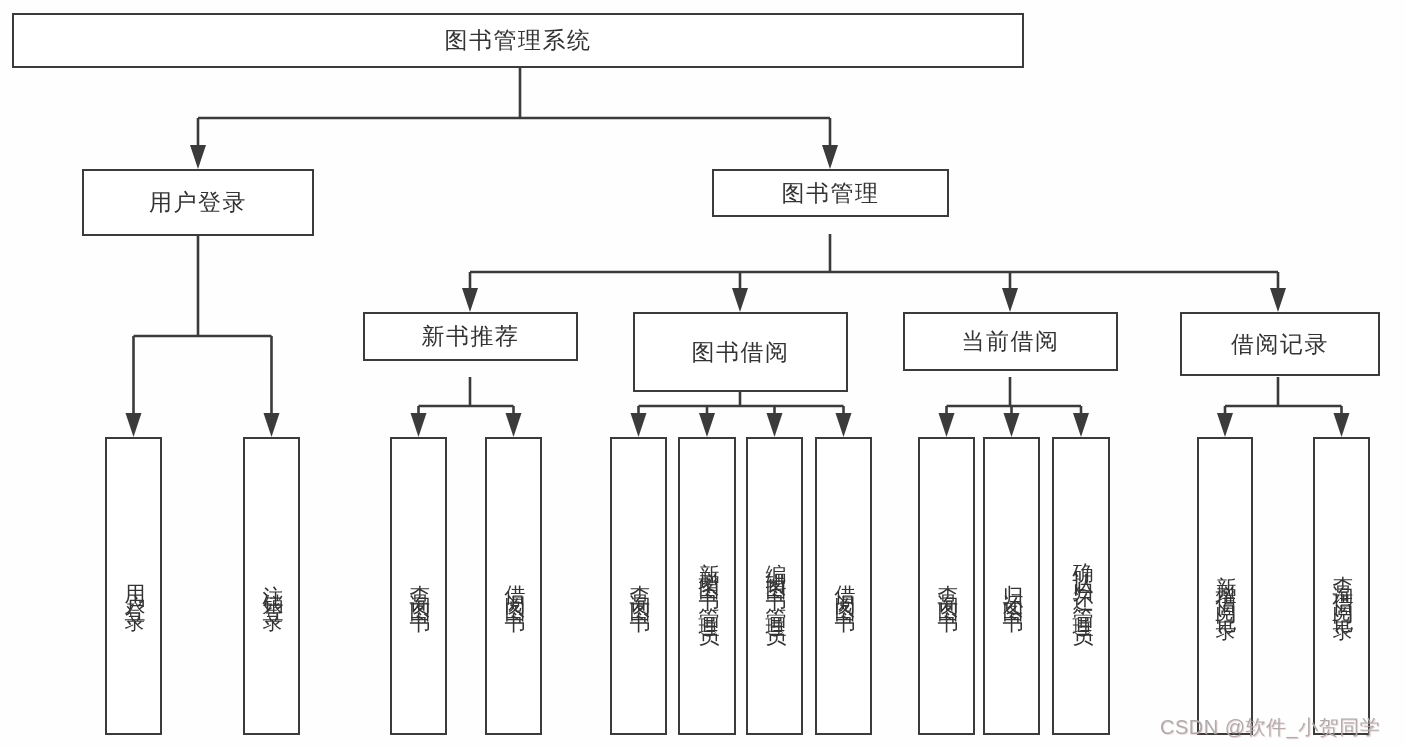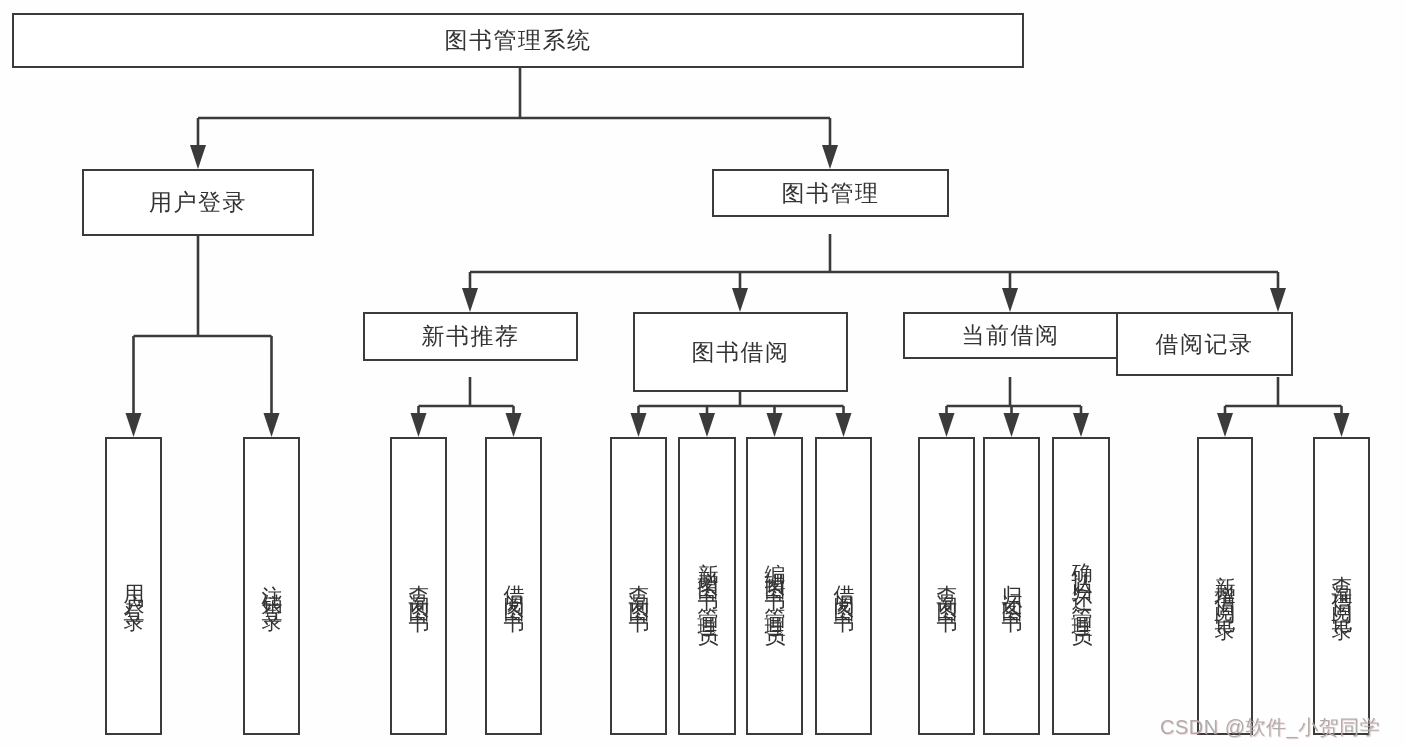--- a/index.html
+++ b/index.html
@@ -34,20 +34,21 @@
   .arrow{
     fill:var(--line);
     stroke:none;
   }
   .node{
     position:absolute;
     box-sizing:border-box;
     border:2.5px solid var(--line);
     background:#fff;
     color:var(--text);
+    font-family:Liberation Serif, serif;
   }
   .node.h{
     display:flex;
     align-items:center;
     justify-content:center;
     font-size:23px;
     letter-spacing:1.5px;
     white-space:nowrap;
   }
   .node.v{
@@ -111,22 +112,22 @@
     <polygon class="arrow" points="1333.5,413 1349.5,413 1341.5,437"></polygon>
   </svg>
 
   <div class="node h" style="left:12px;top:13px;width:1012px;height:55px">图书管理系统</div>
 
   <div class="node h" style="left:82px;top:169px;width:232px;height:67px">用户登录</div>
   <div class="node h" style="left:712px;top:169px;width:237px;height:48px">图书管理</div>
 
   <div class="node h" style="left:363px;top:312px;width:215px;height:49px">新书推荐</div>
   <div class="node h" style="left:633px;top:312px;width:215px;height:80px">图书借阅</div>
-  <div class="node h" style="left:903px;top:312px;width:215px;height:47px">当前借阅</div>
-  <div class="node h" style="left:1116px;top:312px;width:177px;height:64px">借阅记录</div>
+  <div class="node h" style="left:903px;top:312px;width:215px;height:59px">当前借阅</div>
+  <div class="node h" style="left:1180px;top:312px;width:200px;height:64px">借阅记录</div>
 
   <div class="node v" style="left:105px;top:437px;width:57px;height:298px">用户登录</div>
   <div class="node v" style="left:243px;top:437px;width:57px;height:298px">注销登录</div>
 
   <div class="node v" style="left:390px;top:437px;width:57px;height:298px">查询图书</div>
   <div class="node v" style="left:485px;top:437px;width:57px;height:298px">借阅图书</div>
 
   <div class="node v" style="left:610px;top:437px;width:57px;height:298px">查询图书</div>
   <div class="node v" style="left:678px;top:437px;width:58px;height:298px">新增图书（管理员）</div>
   <div class="node v" style="left:746px;top:437px;width:57px;height:298px">编辑图书（管理员）</div>

